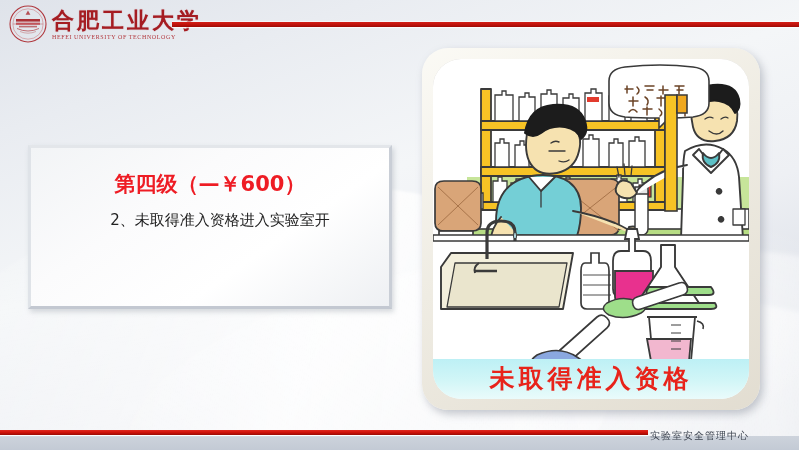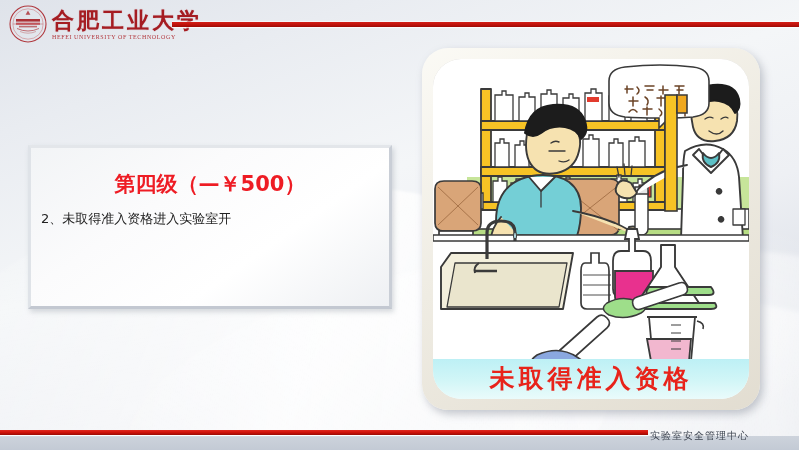--- a/index.html
+++ b/index.html
@@ -126,26 +126,27 @@
     margin: 22px 0 0 0;
     text-align: center;
     color: #ee1c24;
     font-family: "DejaVu Sans", "Liberation Sans", sans-serif;
     font-size: 21px;
     font-weight: bold;
     letter-spacing: 0px;
     white-space: nowrap;
   }
   .body-line {
-    margin: 12px 0 0 10px;
+    margin: 12px 0 0 20px;
     color: #222222;
     font-family: "DejaVu Sans", "Liberation Sans", sans-serif;
-    font-size: 13px;
+    font-size: 15px;
     line-height: 1.45;
     white-space: nowrap;
+    text-align: center;
   }
   .body-line.second { margin-top: 6px; }
 
   
   .pic-frame {
     position: absolute;
     left: 422px; top: 48px;
     width: 338px; height: 362px;
     border-radius: 26px;
     background: linear-gradient(150deg, #fbfaf5 0%, #efece3 45%, #e2ddd1 100%);
@@ -217,21 +218,21 @@
       <div class="logo-text">
         <div class="logo-cn">合肥工业大学</div>
         <div class="logo-en">HEFEI UNIVERSITY OF TECHNOLOGY</div>
       </div>
     </div>
 
     <div class="header-rule"></div>
   </div>
 
   <div class="content-box">
-    <div class="level-title">第四级（—￥500）</div>
+    <div class="level-title">第四级（—￥600）</div>
     <div class="body-line">2、未取得准入资格进入实验室开</div>
   </div>
 
   <div class="pic-frame">
     <div class="pic-inner">
       <svg viewBox="0 0 316 340" preserveAspectRatio="none">
         <defs>
           <linearGradient id="capband" x1="0" y1="0" x2="0" y2="1">
             <stop offset="0%" stop-color="#bdf0f5"></stop>
             <stop offset="55%" stop-color="#d2f6f7"></stop>

